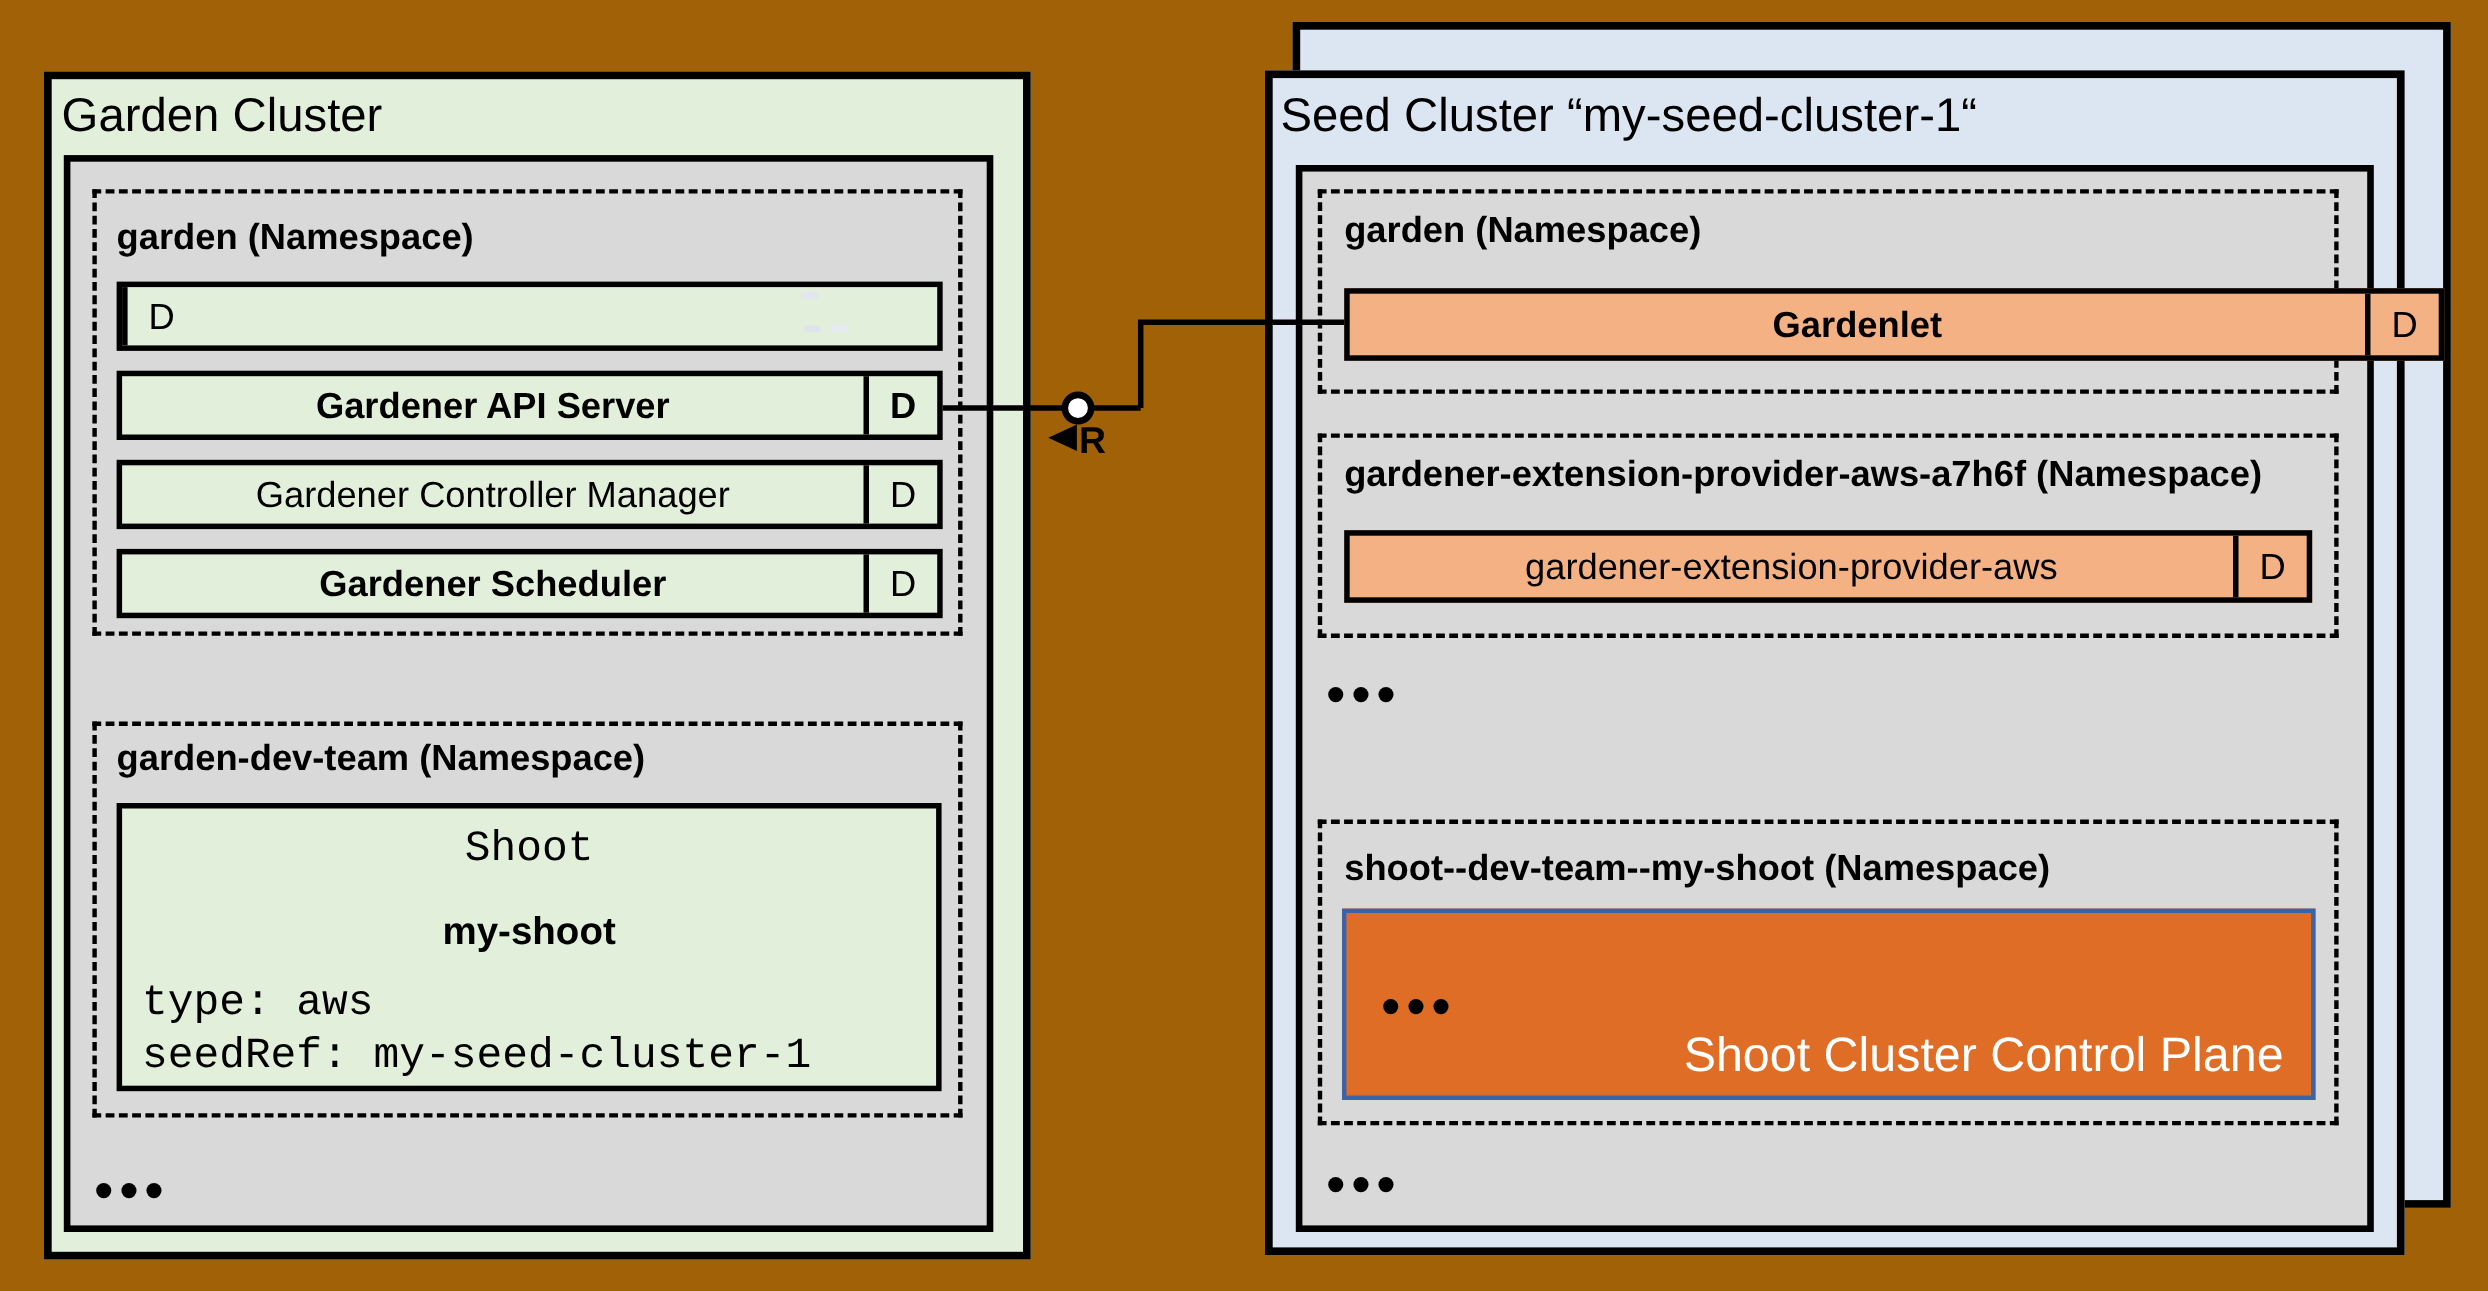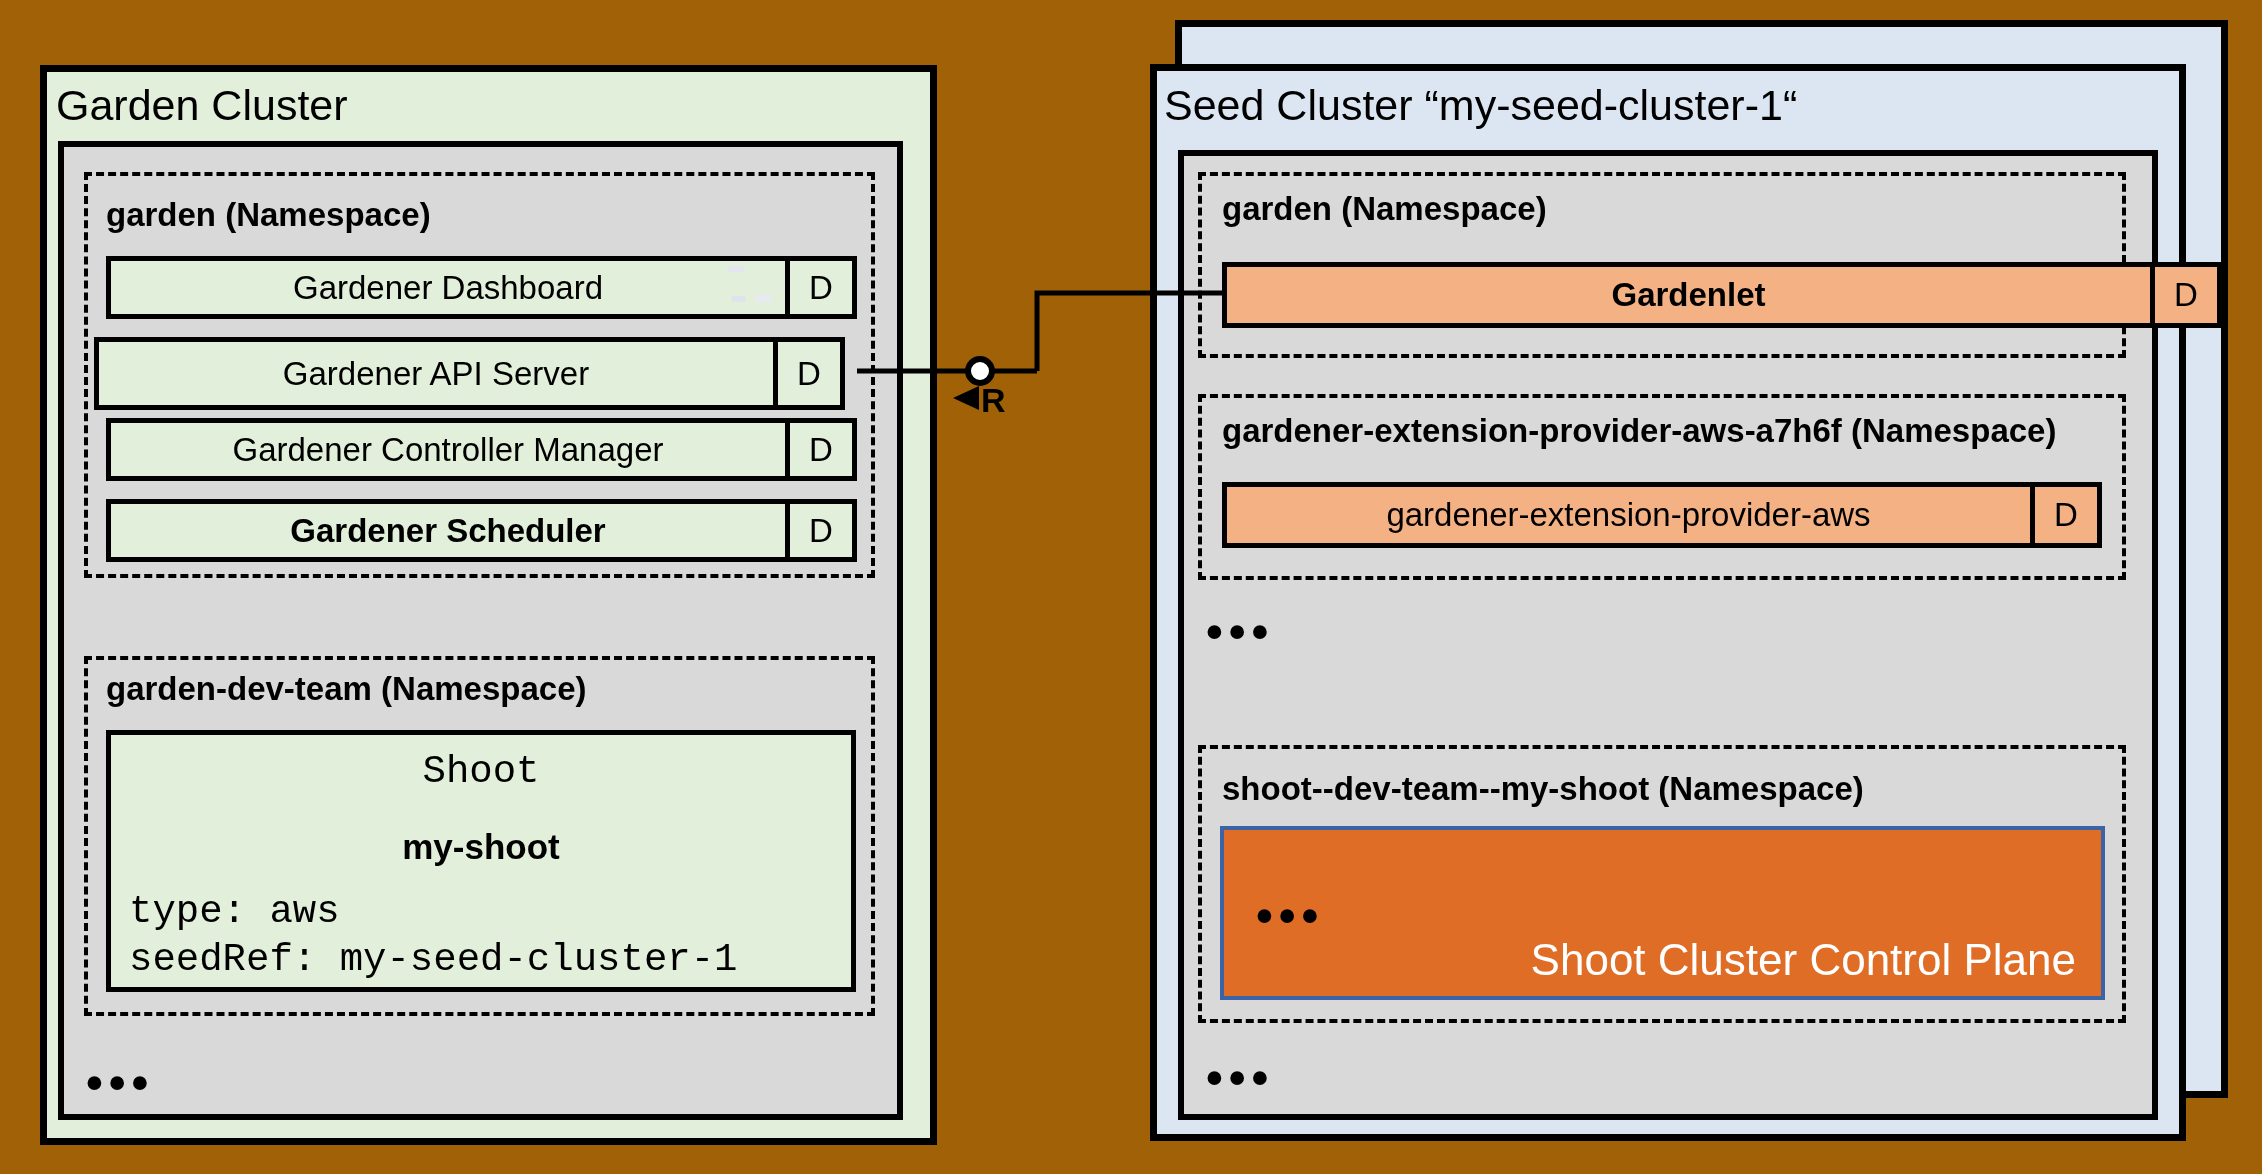--- a/index.html
+++ b/index.html
@@ -47,28 +47,27 @@
 
   <div class="box cluster-green z1" style="left:40px;top:65px;width:897px;height:1080px;"></div>
   <div class="cluster-title z3" style="left:56px;top:84px;">Garden Cluster</div>
 
   <div class="box panel z2" style="left:58px;top:141px;width:845px;height:979px;"></div>
 
   <div class="box ns z3" style="left:84px;top:172px;width:791px;height:406px;"></div>
   <div class="ns-label z4" style="left:106px;top:198px;">garden (Namespace)</div>
 
   <div class="comp z4" style="left:106px;top:256px;width:751px;height:63px;">
-    <div class="comp-label">Gardener Dashboard</div>
     <div class="comp-badge">D</div>
   </div>
   <div class="wm-dash z4" style="left:728px;top:266px;width:16px;height:6px;background:#e3e6ee;"></div>
   <div class="wm-dash z4" style="left:731px;top:296px;width:15px;height:6px;background:#dfe3ec;"></div>
   <div class="wm-dash z4" style="left:755px;top:295px;width:16px;height:7px;background:#e8eaf1;"></div>
 
-  <div class="comp z4" style="left:94px;top:337px;width:751px;height:73px;">
+  <div class="comp z4" style="left:106px;top:337px;width:751px;height:63px;font-weight:bold;">
     <div class="comp-label">Gardener API Server</div>
     <div class="comp-badge">D</div>
   </div>
 
   <div class="comp z4" style="left:106px;top:418px;width:751px;height:63px;">
     <div class="comp-label">Gardener Controller Manager</div>
     <div class="comp-badge">D</div>
   </div>
 
   <div class="comp z4" style="left:106px;top:499px;width:751px;height:63px;">

